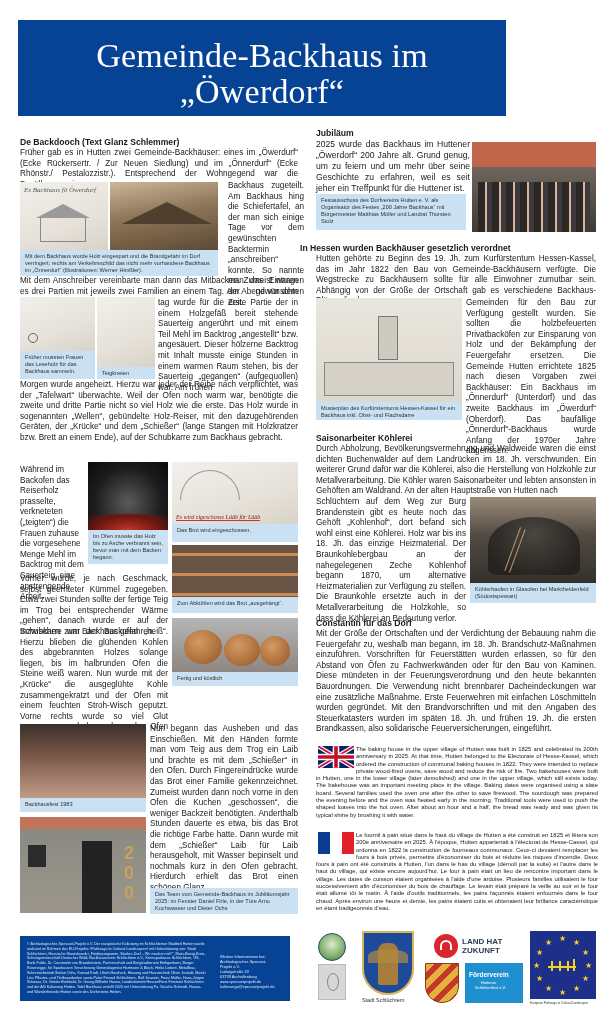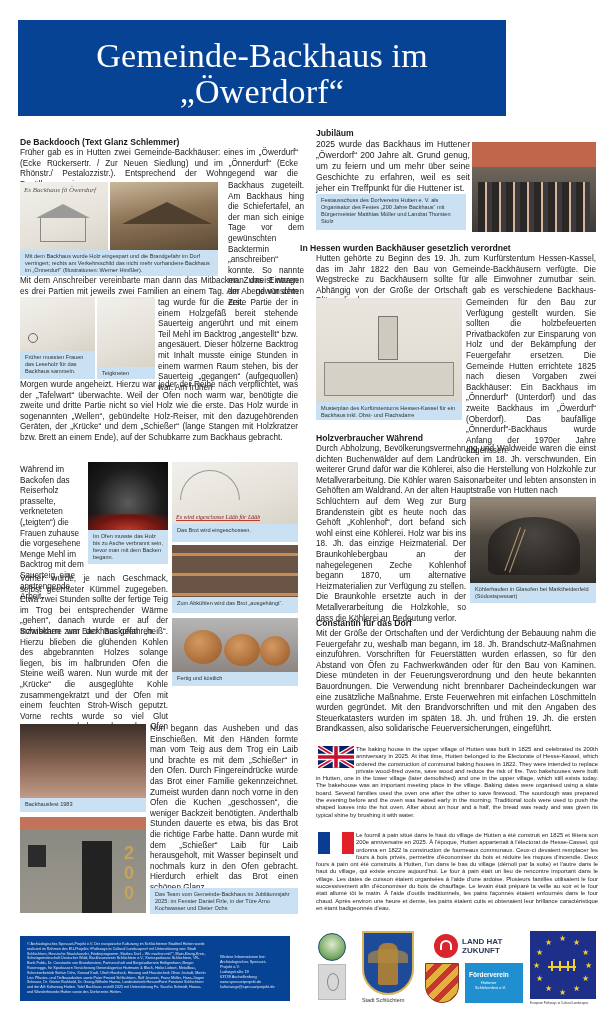--- a/index.html
+++ b/index.html
@@ -128,21 +128,21 @@
 
   <h3 class="abs" style="left:300px; top:243px; width:280px;">In Hessen wurden Backhäuser gesetzlich verordnet</h3>
   <p class="abs col" style="left:316px; top:254px; width:280px;">Hutten gehörte zu Beginn des 19. Jh. zum Kurfürstentum Hessen-Kassel, das im Jahr 1822 den Bau von Gemeinde-Backhäusern verfügte. Die Wegstrecke zu Backhäusern sollte für alle Einwohner zumutbar sein. Abhängig von der Größe der Ortschaft gab es verschiedene Backhaus-Pläne, die den</p>
   <div class="img photo-plan" style="left:316px; top:298px; width:146px; height:104px;">
     <div style="position:absolute; left:62px; top:18px; width:20px; height:44px; border:1px solid #777; background:#cfcac0;"></div>
     <div style="position:absolute; left:8px; top:64px; width:130px; height:34px; border:1px solid #888; background:#d6d1c6;"></div>
   </div>
   <div class="cap" style="left:316px; top:402px; width:146px; height:18px;">Musterplan des Kurfürstentums Hessen-Kassel für ein Backhaus inkl. Obst- und Flachsdarre</div>
   <p class="abs col" style="left:466px; top:298px; width:130px;">Gemeinden für den Bau zur Verfügung gestellt wurden. Sie sollten die holzbefeuerten Privatbacköfen zur Einsparung von Holz und der Bekämpfung der Feuergefahr ersetzen. Die Gemeinde Hutten errichtete 1825 nach diesen Vorgaben zwei Backhäuser: Ein Backhaus im „Önnerdurf“ (Unterdorf) und das zweite Backhaus im „Öwerdurf“ (Oberdorf). Das baufällige „Önnerdurf“-Backhaus wurde Anfang der 1970er Jahre abgerissen.</p>
 
-  <h3 class="abs" style="left:316px; top:433px; width:280px;">Holzverbraucher Während</h3>
+  <h3 class="abs" style="left:316px; top:433px; width:280px;">Saisonarbeiter Köhlerei</h3>
   <p class="abs col" style="left:316px; top:444px; width:280px;">Durch Abholzung, Bevölkerungsvermehrung und Waldweide waren die einst dichten Buchenwälder auf dem Landrücken im 18. Jh. verschwunden. Ein weiterer Grund dafür war die Köhlerei, also die Herstellung von Holzkohle zur Metallverarbeitung. Die Köhler waren Saisonarbeiter und lebten ansonsten in Gehöften am Waldrand. An der alten Hauptstraße von Hutten nach</p>
   <p class="abs col" style="left:316px; top:497px; width:150px;">Schlüchtern auf dem Weg zur Burg Brandenstein gibt es heute noch das Gehöft „Kohlenhof“, dort befand sich wohl einst eine Köhlerei. Holz war bis ins 18. Jh. das einzige Heizmaterial. Der Braunkohlebergbau an der nahegelegenen Zeche Kohlenhof begann 1870, um alternative Heizmaterialien zur Verfügung zu stellen. Die Braunkohle ersetzte auch in der Metallverarbeitung die Holzkohle, so dass die Köhlerei an Bedeutung verlor.</p>
   <div class="img photo-kohle" style="left:470px; top:497px; width:126px; height:86px;">
     <div class="mound" style="left:18px; top:20px; width:92px; height:58px;"></div>
     <div style="position:absolute; left:42px; top:30px; width:6px; height:46px; border-left:1px solid #b89670; border-right:1px solid #b89670; transform:rotate(20deg);"></div>
   </div>
   <div class="cap" style="left:470px; top:583px; width:126px; height:20px;">Köhlerhaufen in Glasofen bei Marktheidenfeld (Südostspessart)</div>
 
   <h3 class="abs" style="left:316px; top:618px; width:280px;">Constantin für das Dorf</h3>
   <p class="abs col" style="left:316px; top:629px; width:280px;">Mit der Größe der Ortschaften und der Verdichtung der Bebauung nahm die Feuergefahr zu, weshalb man begann, im 18. Jh. Brandschutz-Maßnahmen einzuführen. Vorschriften für Feuerstätten wurden erlassen, so für den Abstand von Öfen zu Fachwerkwänden oder für den Bau von Kaminen. Diese mündeten in der Feuerungsverordnung und den heute bekannten Bauordnungen. Die Verwendung nicht brennbarer Dacheindeckungen war eine zusätzliche Maßnahme. Erste Feuerwehren mit einfachen Löschmitteln wurden gegründet. Mit den Brandvorschriften und mit den Angaben des Steuerkatasters wurden im späten 18. Jh. und frühen 19. Jh. die ersten Brandkassen, also solidarische Feuerversicherungen, eingeführt.</p>

